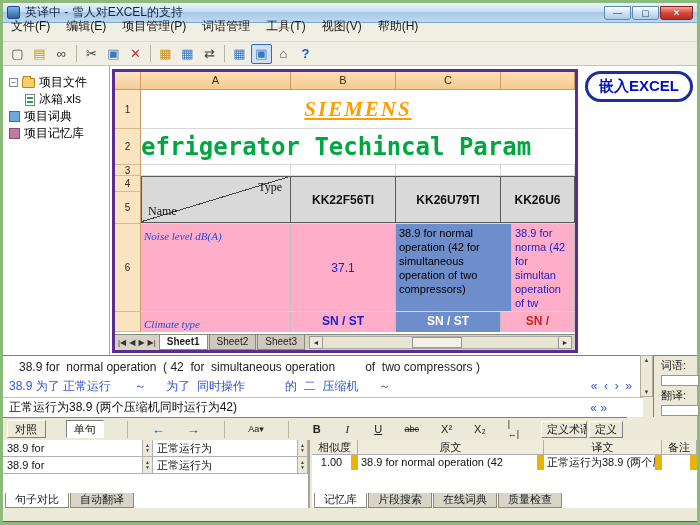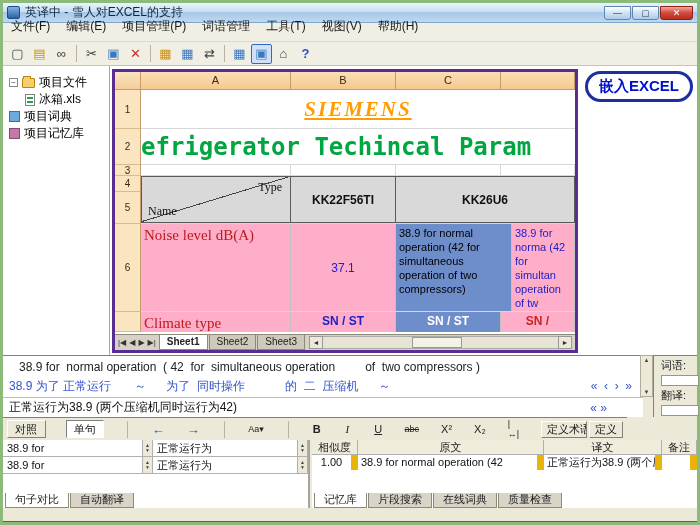--- a/index.html
+++ b/index.html
@@ -57,21 +57,21 @@
   .b3{height:11px}
   .b3 .c{border-right:1px solid #D8D8D8;height:100%}
   .b45{height:48px}
   .cell{border-right:1px solid #C0C0C0;overflow:hidden}
   .b45 .cell{background:#D9D9D9;border:1px solid #5A5A5A;border-left:none;display:flex;align-items:center;justify-content:center;font-size:12px;font-weight:bold;color:#111}
   .b45 .cell.diag{border-left:1px solid #5A5A5A;position:relative;background-image:linear-gradient(to bottom right,transparent calc(50% - 1px),#444 calc(50% - 1px),#444 calc(50% + 0px),transparent calc(50% + 0px))}
   .diag .t{position:absolute;top:3px;right:8px;font-weight:normal;font-size:12px;font-family:"Liberation Serif",serif}
   .diag .n{position:absolute;bottom:3px;left:6px;font-weight:normal;font-size:12px;font-family:"Liberation Serif",serif}
   .b6{height:88px}
   .pink{background:#FFAEC9}
-  .lab span{font-family:"Liberation Serif",serif;color:#b91c1c;font-size:15px}
+  .lab span{font-family:"Liberation Serif",serif;font-style:italic;color:#1d4ed8;font-size:11px}
   .lab{padding:2px 3px}
   .val{display:flex;align-items:center;justify-content:center;color:#2020C8;font-size:12px}
   .sel{background:#6E8DCB;color:#000;font-size:11px;line-height:14px;padding:2px 3px}
   .small{color:#2020C8;font-size:11px;line-height:14px;padding:2px 3px}
   .b7{height:auto;flex:1;border-bottom:none}
   .b7 .cell{padding-top:2px}
   .valb{display:flex;align-items:flex-start;justify-content:center;font-weight:bold;color:#2020C8;font-size:12px}
   .b7 .sel{font-weight:bold;display:flex;align-items:flex-start;justify-content:center;color:#fff}
   .redtx{font-weight:bold;color:#CC2222;font-size:12px;display:flex;justify-content:center}
   .sheetbar{position:absolute;left:0;bottom:0;width:460px;height:16px;background:#D6D2C6;border-top:1px solid #8E8A7A;display:flex;align-items:center;padding-left:3px;font-size:8px}
@@ -226,20 +226,21 @@
               <div class="c" style="width:105px"></div>
               <div class="c" style="width:105px"></div>
               <div class="c flex"></div>
           </div>
           <div class="band b45">
             <div class="cell diag" style="width:150px">
               <span class="t">Type</span>
               <span class="n">Name</span>
             </div>
             <div class="cell" style="width:105px">KK22F56TI</div>
+            <div class="cell" style="width:105px">KK26U79TI</div>
             <div class="cell flex">KK26U6</div>
           </div>
           <div class="band b6">
             <div class="cell pink lab" style="width:150px">
               <span>Noise level dB(A)</span>
             </div>
             <div class="cell pink val" style="width:105px">37.1</div>
             <div class="cell sel" style="width:116px">38.9 for normal operation (42 for simultaneous operation of two compressors)</div>
             <div class="cell pink small flex">38.9 for norma (42 for simultan operation of tw compressors)</div>
           </div>

